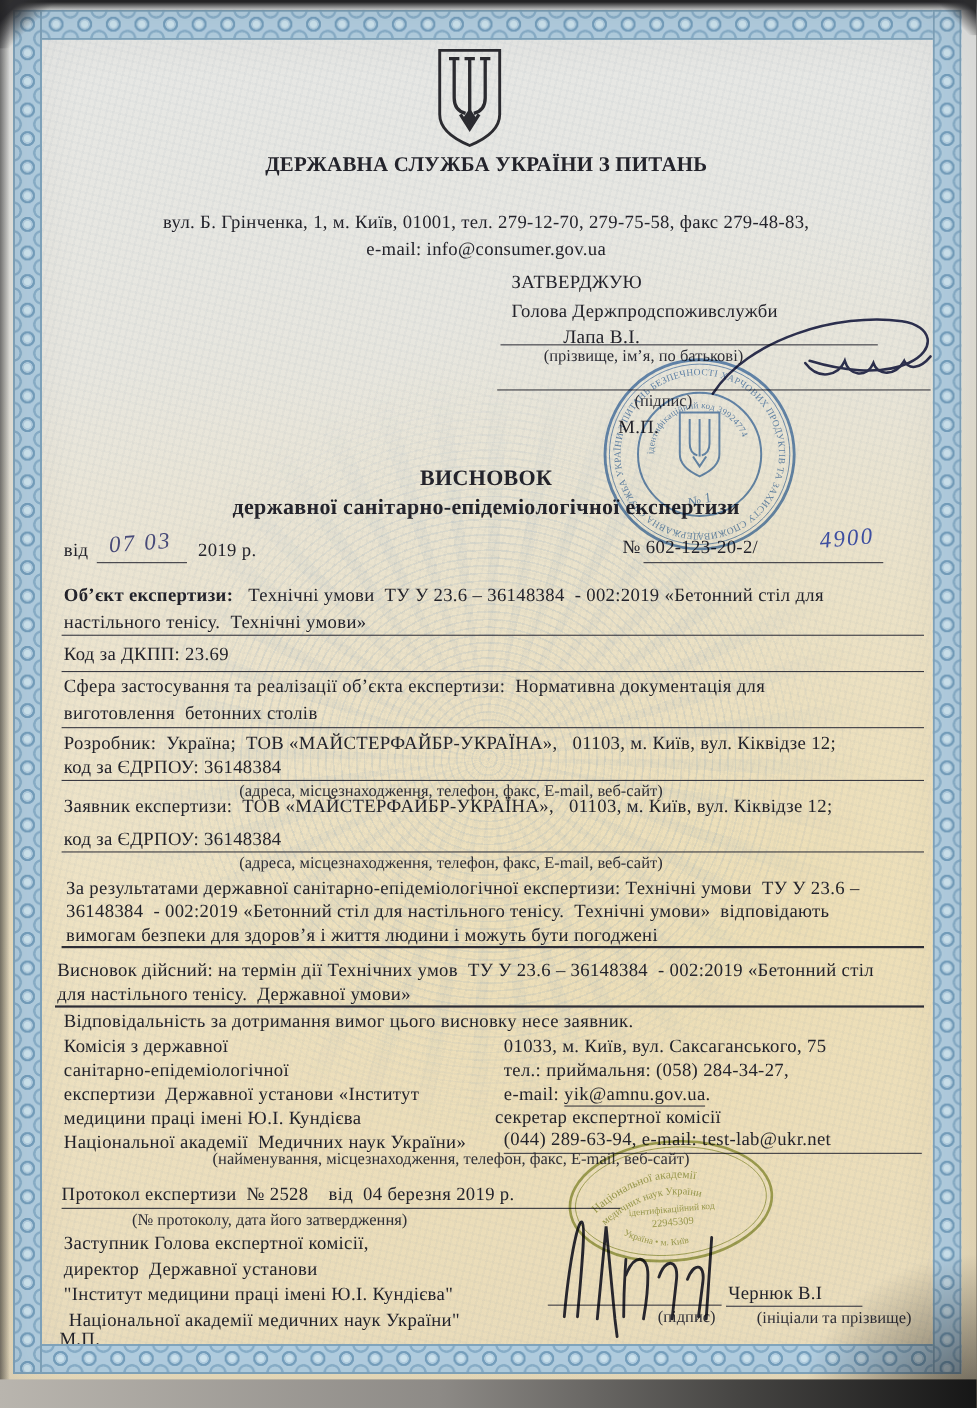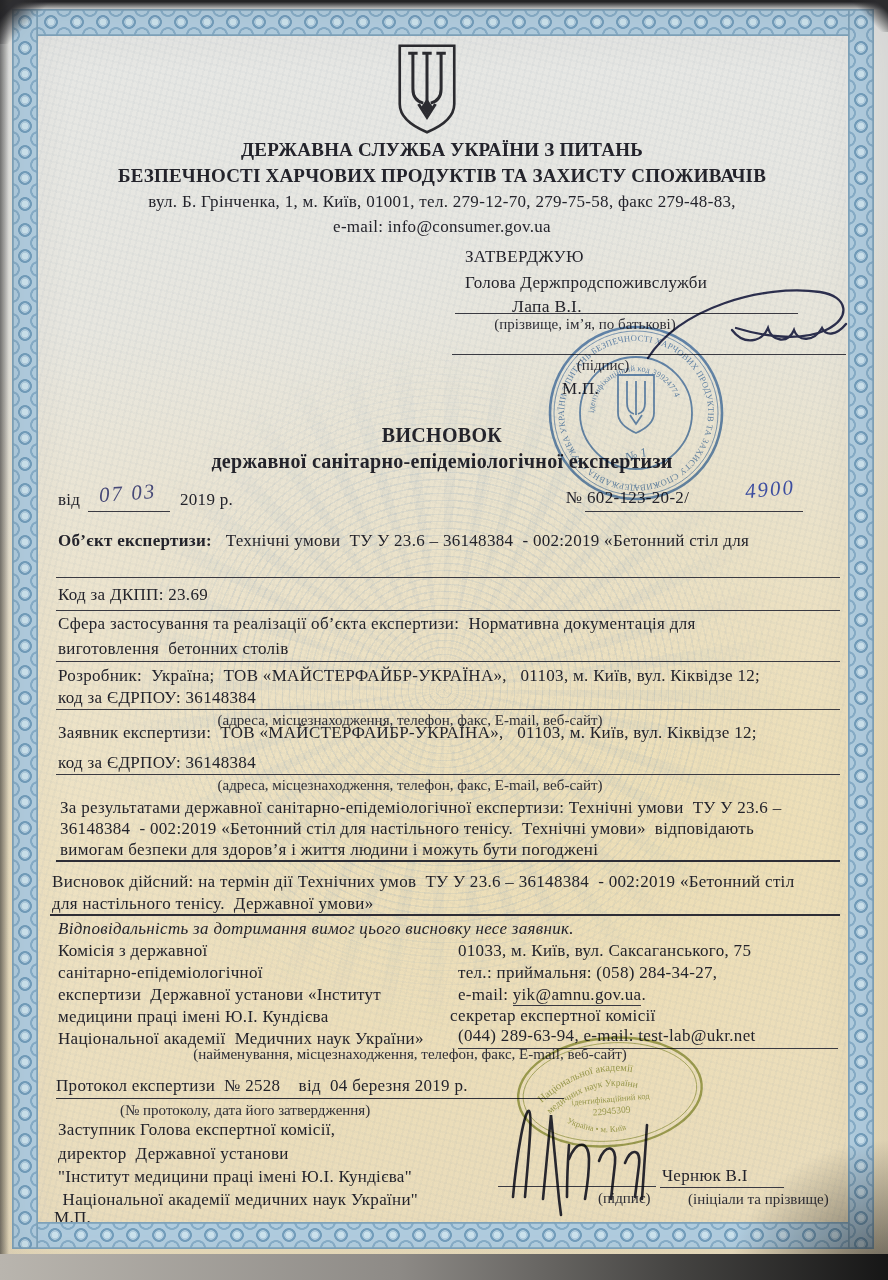--- a/index.html
+++ b/index.html
@@ -72,21 +72,20 @@
         <path d="M20 12 V50 Q20 62 31 65"></path>
         <path d="M50 12 V50 Q50 62 39 65"></path>
         <path d="M26 66 L35 80 L44 66"></path>
         <path d="M15 12 H25 M30 12 H40 M45 12 H55"></path>
       </g>
       <path d="M35 60 l6 9 -6 9 -6 -9 Z" fill="#2b2b30" stroke="none"></path>
     </g>
   </svg>
 
   <div class="line hdr ctr" style="top:139px;">ДЕРЖАВНА СЛУЖБА УКРАЇНИ З ПИТАНЬ</div>
-  <div class="line hdr ctr" style="top:165px;">БЕЗПЕЧНОСТІ ХАРЧОВИХ ПРОДУКТІВ ТА ЗАХИСТУ СПОЖИВАЧІВ</div>
   <div class="line ctr" style="top:192px;">вул. Б. Грінченка, 1, м. Київ, 01001, тел. 279-12-70, 279-75-58, факс 279-48-83,</div>
   <div class="line ctr" style="top:217px;">e-mail: info@consumer.gov.ua</div>
 
   <div class="line" style="left:465px;top:247px;">ЗАТВЕРДЖУЮ</div>
   <div class="line" style="left:465px;top:273px;">Голова Держпродспоживслужби</div>
   <div class="line" style="left:512px;top:296px;font-size:17.5px;">Лапа В.І.</div>
   <div class="rule" style="left:455px;width:343px;top:313px;"></div>
   <div class="line small" style="left:465px;top:316px;width:240px;text-align:center;">(прізвище, ім’я, по батькові)</div>
   <div class="rule" style="left:452px;width:394px;top:354px;"></div>
   <div class="line small" style="left:543px;top:357px;width:120px;text-align:center;">(підпис)</div>
@@ -129,20 +128,21 @@
 
   <div class="line" style="left:58px;top:490px;">від</div>
   <div class="hand" style="left:99px;top:481px;color:#474a78;transform:rotate(-4deg);">07 03</div>
   <div class="rule" style="left:88px;width:82px;top:511px;"></div>
   <div class="line" style="left:180px;top:490px;">2019 р.</div>
   <div class="rule" style="left:585px;width:218px;top:511px;"></div>
   <div class="line" style="left:566px;top:488px;">№ 602-123-20-2/</div>
   <div class="hand" style="left:745px;top:477px;color:#3d4ea0;transform:rotate(-5deg);">4900</div>
 
   <div class="line" style="left:58px;top:531px;"><span class="b">Об’єкт експертизи:</span><span>   Технічні умови  ТУ У 23.6 – 36148384  - 002:2019 «Бетонний стіл для</span></div>
+  <div class="line" style="left:58px;top:556px;">настільного тенісу.  Технічні умови»</div>
   <div class="rule" style="left:56px;width:784px;top:577px;"></div>
 
   <div class="line" style="left:58px;top:585px;">Код за ДКПП: 23.69</div>
   <div class="rule" style="left:56px;width:784px;top:610px;"></div>
 
   <div class="line" style="left:58px;top:614px;">Сфера застосування та реалізації об’єкта експертизи:  Нормативна документація для</div>
   <div class="line" style="left:58px;top:639px;">виготовлення  бетонних столів</div>
   <div class="rule" style="left:56px;width:784px;top:661px;"></div>
 
   <div class="line" style="left:58px;top:666px;">Розробник:  Україна;  ТОВ «МАЙСТЕРФАЙБР-УКРАЇНА»,   01103, м. Київ, вул. Кіквідзе 12;</div>
@@ -157,21 +157,21 @@
 
   <div class="line" style="left:60px;top:798px;">За результатами державної санітарно-епідеміологічної експертизи: Технічні умови  ТУ У 23.6 –</div>
   <div class="line" style="left:60px;top:819px;">36148384  - 002:2019 «Бетонний стіл для настільного тенісу.  Технічні умови»  відповідають</div>
   <div class="line" style="left:60px;top:840px;">вимогам безпеки для здоров’я і життя людини і можуть бути погоджені</div>
   <div class="rule thick" style="left:56px;width:784px;top:860px;"></div>
 
   <div class="line" style="left:52px;top:872px;">Висновок дійсний: на термін дії Технічних умов  ТУ У 23.6 – 36148384  - 002:2019 «Бетонний стіл</div>
   <div class="line" style="left:52px;top:894px;">для настільного тенісу.  Державної умови»</div>
   <div class="rule thick" style="left:50px;width:790px;top:914px;"></div>
 
-  <div class="line" style="left:58px;top:919px;font-style:italic;">Відповідальність за дотримання вимог цього висновку несе заявник.</div>
+  <div class="line" style="left:58px;top:919px;">Відповідальність за дотримання вимог цього висновку несе заявник.</div>
 
   <div class="line" style="left:58px;top:941px;">Комісія з державної</div>
   <div class="line" style="left:58px;top:963px;">санітарно-епідеміологічної</div>
   <div class="line" style="left:58px;top:985px;">експертизи  Державної установи «Інститут</div>
   <div class="line" style="left:58px;top:1007px;">медицини праці імені Ю.І. Кундієва</div>
   <div class="line" style="left:58px;top:1029px;">Національної академії  Медичних наук України»</div>
 
   <div class="line" style="left:458px;top:941px;">01033, м. Київ, вул. Саксаганського, 75</div>
   <div class="line" style="left:458px;top:963px;">тел.: приймальня: (058) 284-34-27,</div>
   <div class="line" style="left:458px;top:985px;"><span>e-mail: </span><span class="uline">yik@amnu.gov.ua</span><span>.</span></div>

